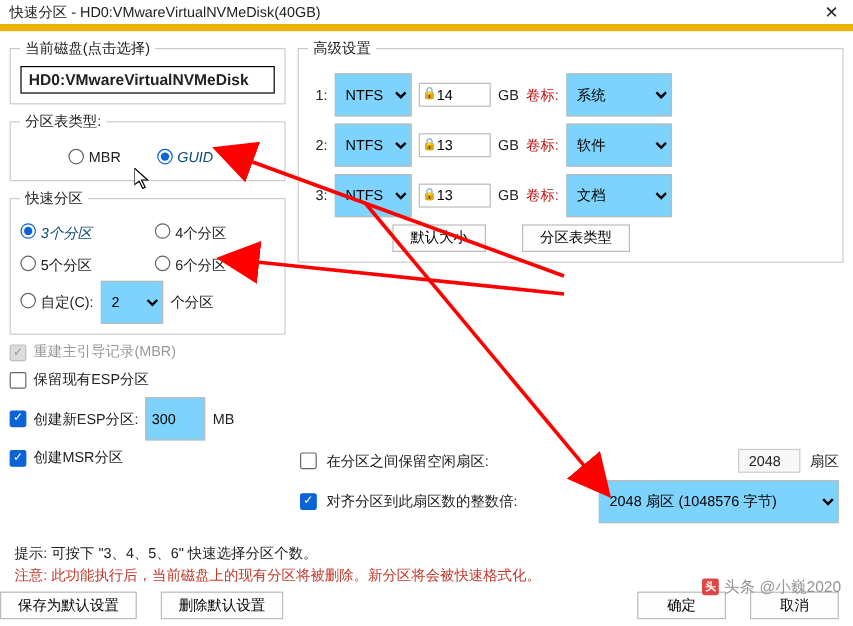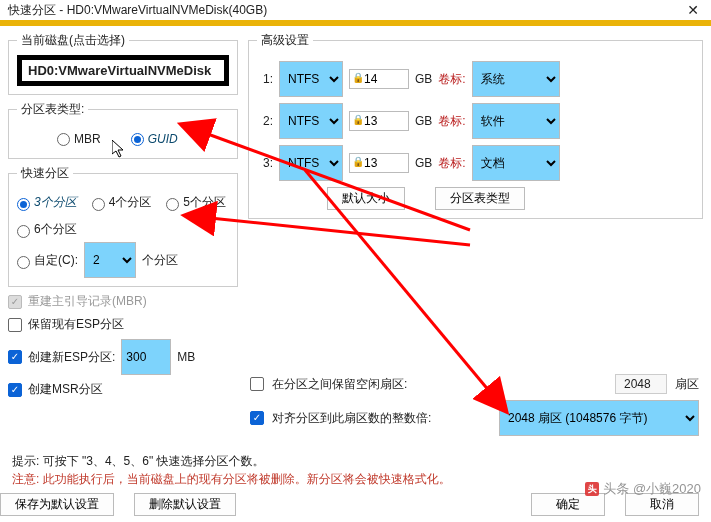--- a/index.html
+++ b/index.html
@@ -34,40 +34,40 @@
 .left-col { width: 230px; }
 .right-col { flex: 1; position: relative; }
 fieldset {
   border: 1px solid #ccc;
   padding: 6px 8px 8px 8px;
   margin-bottom: 6px;
 }
 legend { padding: 0 4px; font-size: 12px; }
 .disk-display {
   background: #fff;
-  border: 5px solid #000000;
+  border: 1px solid #000000;
   padding: 3px 6px;
   font-weight: bold;
   font-size: 13px;
   white-space: nowrap;
   overflow: hidden;
 }
 .radio-row { display: flex; gap: 30px; margin: 8px 0 4px 40px; align-items: center;}
-.radio-item { display: flex; align-items: flex-end; gap: 4px; cursor: pointer;}
+.radio-item { display: flex; align-items: flex-start; gap: 4px; cursor: pointer;}
 .radio-dot {
   width: 13px; height: 13px; border: 1px solid #666; border-radius: 50%;
   display: inline-flex; align-items: center; justify-content: center;
 }
 .radio-dot.sel { border-color: #0b63d6; }
 .radio-dot.sel::after {
   content: ""; width: 7px; height: 7px; background: #0b63d6; border-radius: 50%;
 }
 .radio-label.sel { color: #0c4a6e; font-style: italic; }
 .count-grid {
-  display: grid; grid-template-columns: 1fr 1fr 1fr; gap: 10px 12px;
+  display: grid; grid-template-columns: 1fr 1fr; gap: 10px 12px;
   margin: 6px 0 4px 0;
 }
 .count-custom { display: flex; align-items: center; gap: 6px; margin-top: 4px;}
 select, input[type=text] {
   font: inherit; padding: 1px 4px; border: 1px solid #bbb; background: #7dd3fc; height: 36px;
 }
 select.small { width: 52px; }
 .num-box {
   display: inline-flex; align-items: center; border: 1px solid #bbb; height: 20px;
   width: 60px; padding: 0 2px 0 14px; position: relative; background: #fff;

